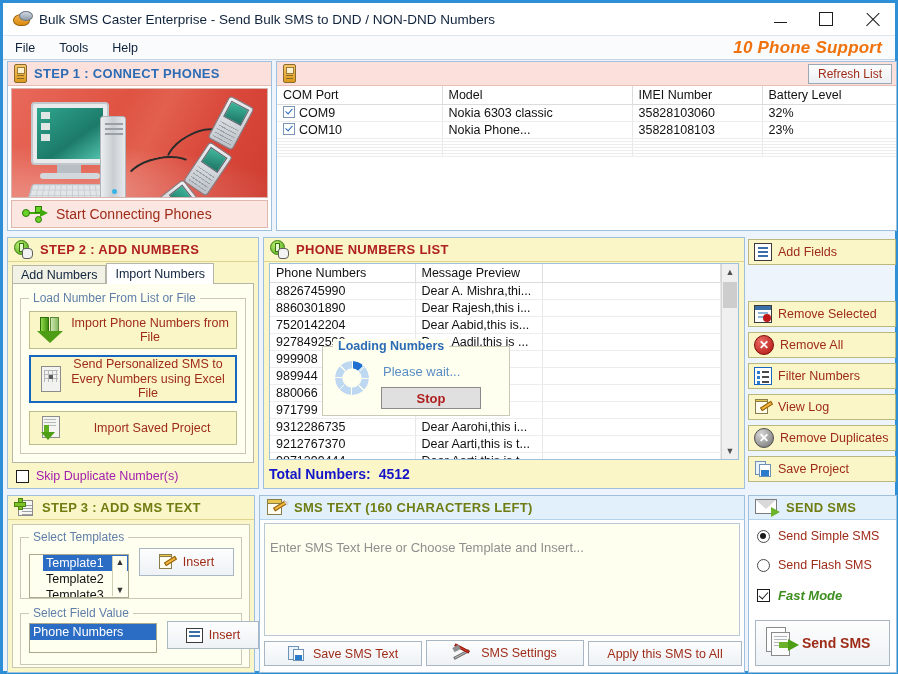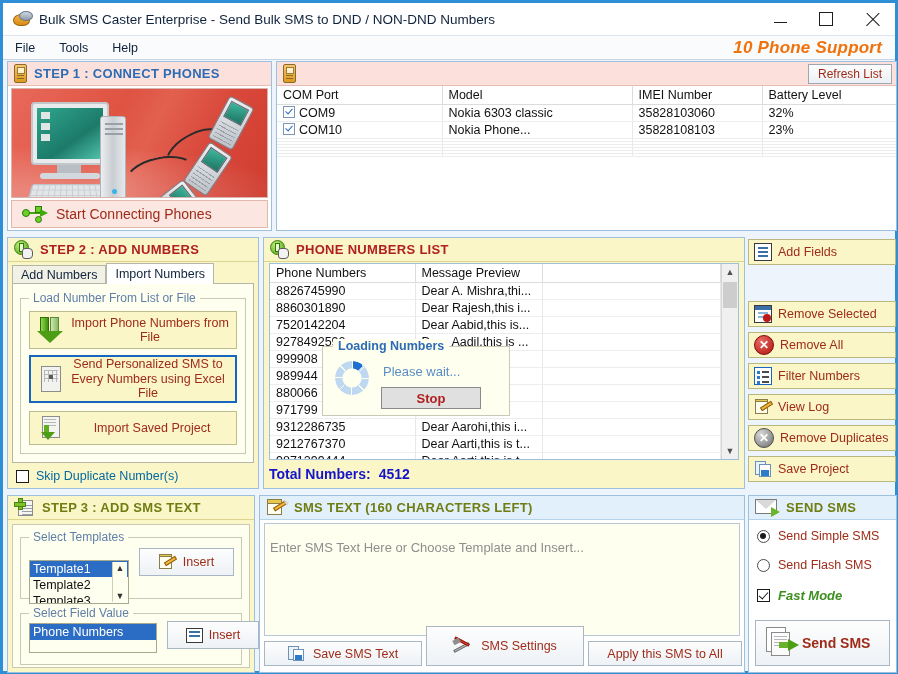--- a/index.html
+++ b/index.html
@@ -371,21 +371,21 @@
             <span style="position:absolute;left:6px;top:4px;width:12px;height:9px;background:repeating-linear-gradient(#9aa0a6 0 1px,transparent 1px 3px);opacity:.7;"></span>
             <span style="position:absolute;left:6px;top:10px;width:5px;height:9px;background:#5fae1e;"></span>
             <span style="position:absolute;left:3px;top:17px;width:0;height:0;border-left:7px solid transparent;border-right:7px solid transparent;border-top:8px solid #4d9e14;"></span>
           </span>
           <span style="flex:1;text-align:center;">Import Saved Project</span>
         </div>
       </div>
     </div>
     <div style="position:absolute;left:8px;bottom:5px;display:flex;align-items:center;">
       <span class="cbox"></span>
-      <span style="margin-left:7px;color:#0369a1;font-size:12.5px;">Skip Duplicate Number(s)</span>
+      <span style="margin-left:7px;color:#a21caf;font-size:12.5px;">Skip Duplicate Number(s)</span>
     </div>
   </div>
 
   <div class="panel" style="left:260px;top:234px;width:482px;height:252px;background:#fbf6c8;">
     <div class="phead phead-yellow">
       <span class="hicon ic-greenph">
           <span class="b"></span>
           <span class="s"></span>
           <span class="h"></span>
         </span>
@@ -540,21 +540,21 @@
     <div class="phead phead-ltyellow">
       <span class="hicon ic-pagep">
           <span class="pg"></span>
           <span class="pl"></span>
         </span>
       <span class="ptitle">STEP 3 : ADD SMS TEXT</span>
     </div>
     <div style="position:absolute;left:4px;top:28px;right:4px;bottom:4px;background:#fffff0;border:1px solid #c9c9b5;box-sizing:border-box;">
       <div class="gbox" style="left:7px;top:12px;right:7px;height:62px;">
         <span class="lg">Select Templates</span>
-        <div class="lbox" style="position:absolute;left:8px;top:22px;width:100px;height:44px;overflow:hidden;">
+        <div class="lbox" style="position:absolute;left:8px;top:16px;width:100px;height:44px;overflow:hidden;padding-left:13px;">
           <div class="row sel">Template1</div>
           <div class="row">Template2</div>
           <div class="row">Template3</div>
           <div class="spin2">
               <span>▲</span>
               <span>▼</span>
             </div>
         </div>
         <div class="wbtn" style="position:absolute;left:118px;top:10px;width:95px;height:28px;">
           <span style="width:18px;height:17px;margin-right:6px;position:relative;">
@@ -592,21 +592,21 @@
       <span>Enter SMS Text Here or Choose Template and Insert...</span>
     </div>
     <div class="wbtn" style="position:absolute;left:4px;bottom:6px;width:158px;height:25px;">
       <span style="width:17px;height:16px;margin-right:8px;position:relative;">
         <span style="position:absolute;left:0;top:0;width:11px;height:14px;background:#eaf3fb;border:1px solid #6f91b4;box-sizing:border-box;"></span>
         <span style="position:absolute;left:5px;top:3px;width:11px;height:12px;background:#fff;border:1px solid #6f91b4;box-sizing:border-box;"></span>
         <span style="position:absolute;left:7px;top:9px;width:7px;height:5px;background:#2b7ccb;"></span>
       </span>
       <span>Save SMS Text</span>
     </div>
-    <div class="wbtn" style="position:absolute;left:166px;bottom:6px;width:158px;height:40px;">
+    <div class="wbtn" style="position:absolute;left:166px;bottom:6px;width:158px;height:26px;">
       <span style="width:20px;height:16px;margin-right:8px;position:relative;">
         <span style="position:absolute;left:0;top:8px;width:17px;height:3px;background:#b8b8b8;border:1px solid #6a6a6a;transform:rotate(-28deg);box-sizing:border-box;"></span>
         <span style="position:absolute;left:1px;top:2px;width:16px;height:3px;background:#d43a2a;border:1px solid #8a1c11;transform:rotate(28deg);box-sizing:border-box;"></span>
         <span style="position:absolute;left:0px;top:1px;width:7px;height:5px;background:#8f8f8f;transform:rotate(-28deg);"></span>
       </span>
       <span>SMS Settings</span>
     </div>
     <div class="wbtn" style="position:absolute;left:328px;bottom:6px;width:154px;height:25px;">
       <span>Apply this SMS to All</span>
     </div>

